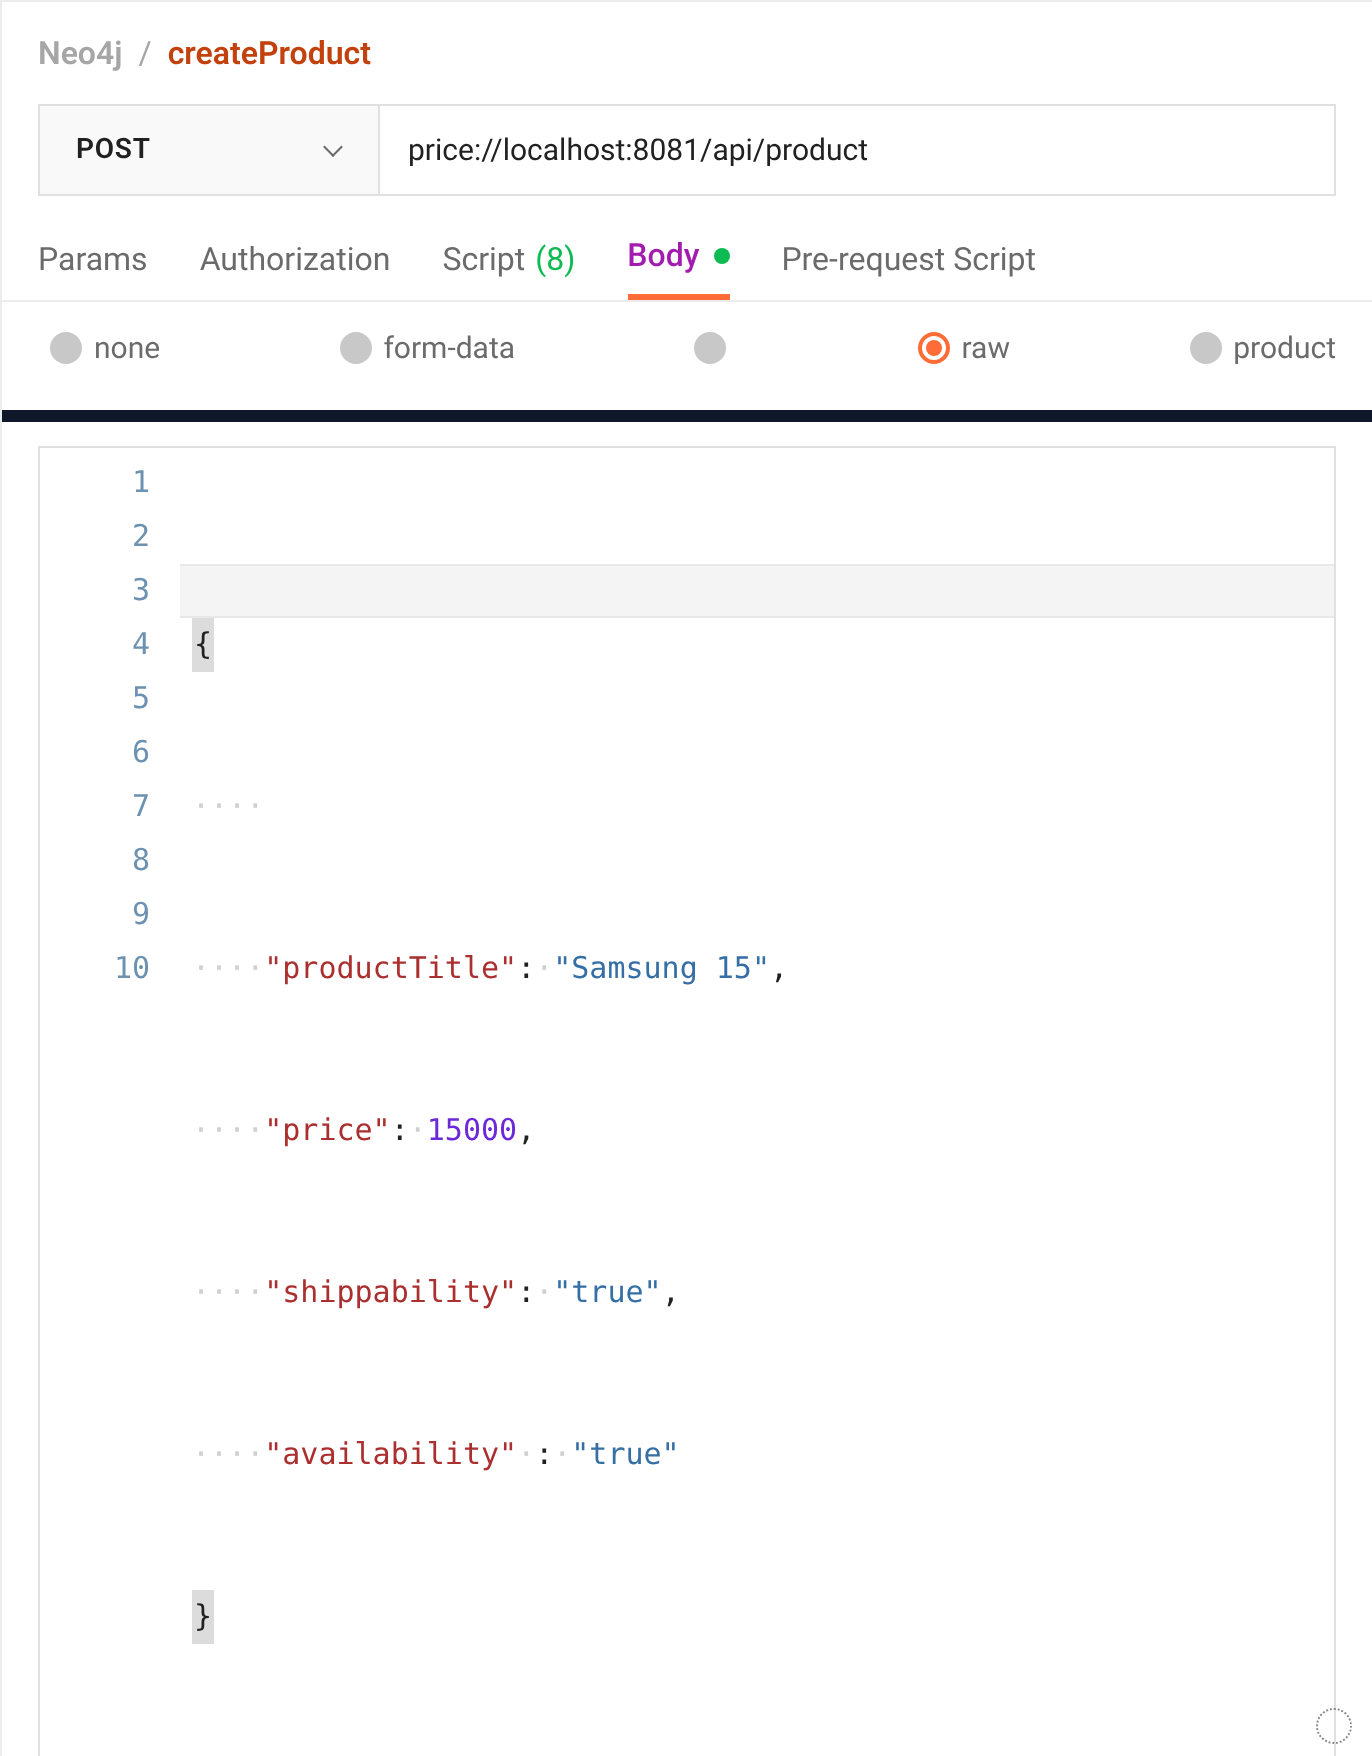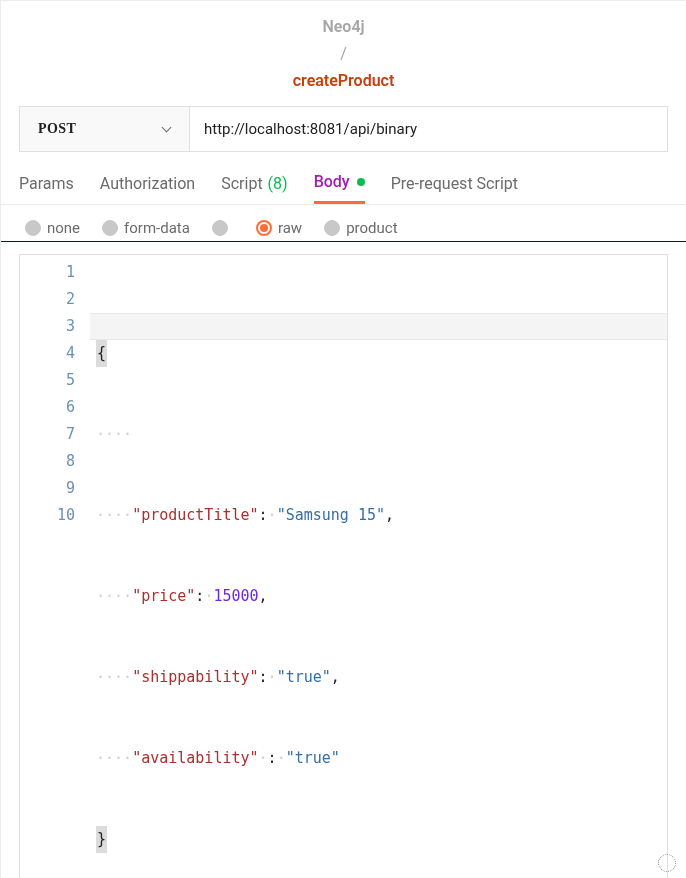--- a/index.html
+++ b/index.html
@@ -16,21 +16,20 @@
     border-left: 1px solid #ececec;
   }
   .breadcrumb {
     padding: 16px 18px 16px 18px;
     font-size: 16px;
     font-weight: 600;
     color: #212121;
     display: flex;
     align-items: center;
     gap: 8px;
-    flex-direction: column;
   }
   .breadcrumb .parent { color: #a6a6a6; font-weight: 600; }
   .breadcrumb .sep { color: #a6a6a6; font-weight: 400; }
   .breadcrumb .current { color: #c2410c; }
   .request-bar {
     display: flex;
     margin: 0 18px 6px 18px;
     border: 1px solid #e0e0e0;
     background: #f9f9f9;
     height: 46px;
@@ -39,21 +38,20 @@
     display: flex;
     align-items: center;
     justify-content: space-between;
     padding: 0 18px;
     width: 170px;
     border-right: 1px solid #e0e0e0;
     font-weight: 600;
     color: #212121;
     letter-spacing: 0.4px;
     cursor: pointer;
-    font-family: Liberation Serif, serif;
   }
   .chevron {
     width: 10px; height: 10px; position: relative;
   }
   .chevron::before {
     content: ""; position: absolute; left: 2px; top: 0;
     width: 6px; height: 6px;
     border-right: 1.5px solid #6b6b6b;
     border-bottom: 1.5px solid #6b6b6b;
     transform: rotate(45deg);
@@ -89,25 +87,26 @@
     border-bottom: 3px solid #ff6c37;
   }
   .req-tab .count { color: #0cbb52; }
   .dotind {
     width: 8px; height: 8px; border-radius: 50%; background: #0cbb52;
     display: inline-block; margin-left: 2px;
   }
   .body-types {
     display: flex;
     gap: 22px;
-    padding: 14px 18px 4px 24px;
-    align-items: center;
-    border-bottom: 1px solid #0f172a;
+    padding: 14px 18px 22px 24px;
+    align-items: center;
+    border-bottom: 6px solid #0f172a;
     font-size: 15px;
     color: #6b6b6b;
+    justify-content: space-between;
   }
   .radio {
     width: 16px; height: 16px; border-radius: 50%;
     border: 1px solid #c8c8c8; background: #c8c8c8;
     display: inline-block; margin-right: 6px; vertical-align: middle;
     position: relative;
   }
   .radio.selected {
     background: #fff; border: 2px solid #ff6c37;
   }
@@ -171,21 +170,21 @@
   <span class="parent">Neo4j</span>
   <span class="sep">/</span>
   <span class="current">createProduct</span>
 </div>
 
 <div class="request-bar">
   <div class="method-select">
     <span>POST</span>
     <span class="chevron"></span>
   </div>
-  <div class="url-input">http://localhost:8081/api/binary</div>
+  <div class="url-input">price://localhost:8081/api/product</div>
 </div>
 
 <div class="req-tabs">
   <div class="req-tab">Params</div>
   <div class="req-tab">Authorization</div>
   <div class="req-tab">
     <span>Script</span>
     <span class="count">(8)</span>
   </div>
   <div class="req-tab active">

